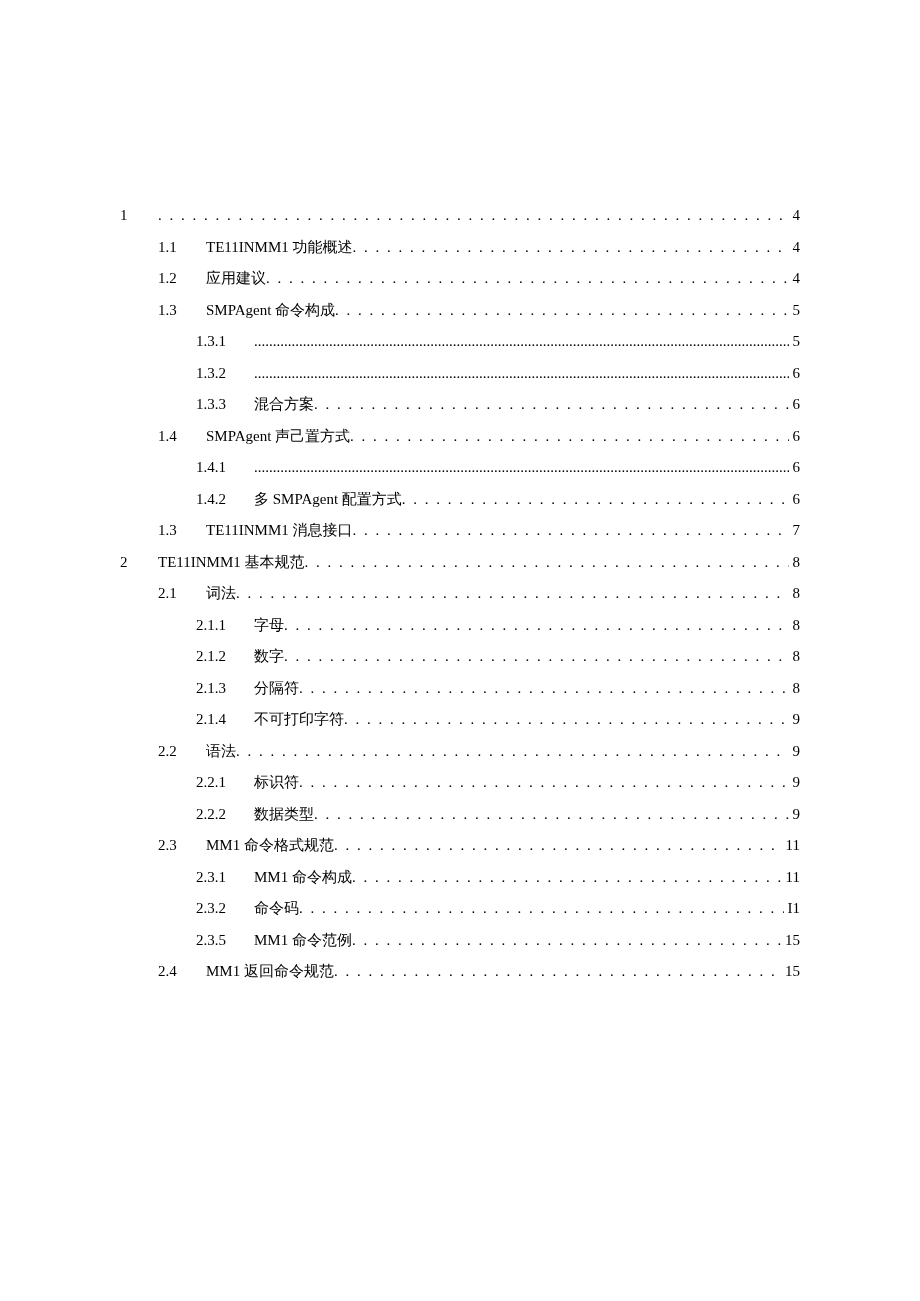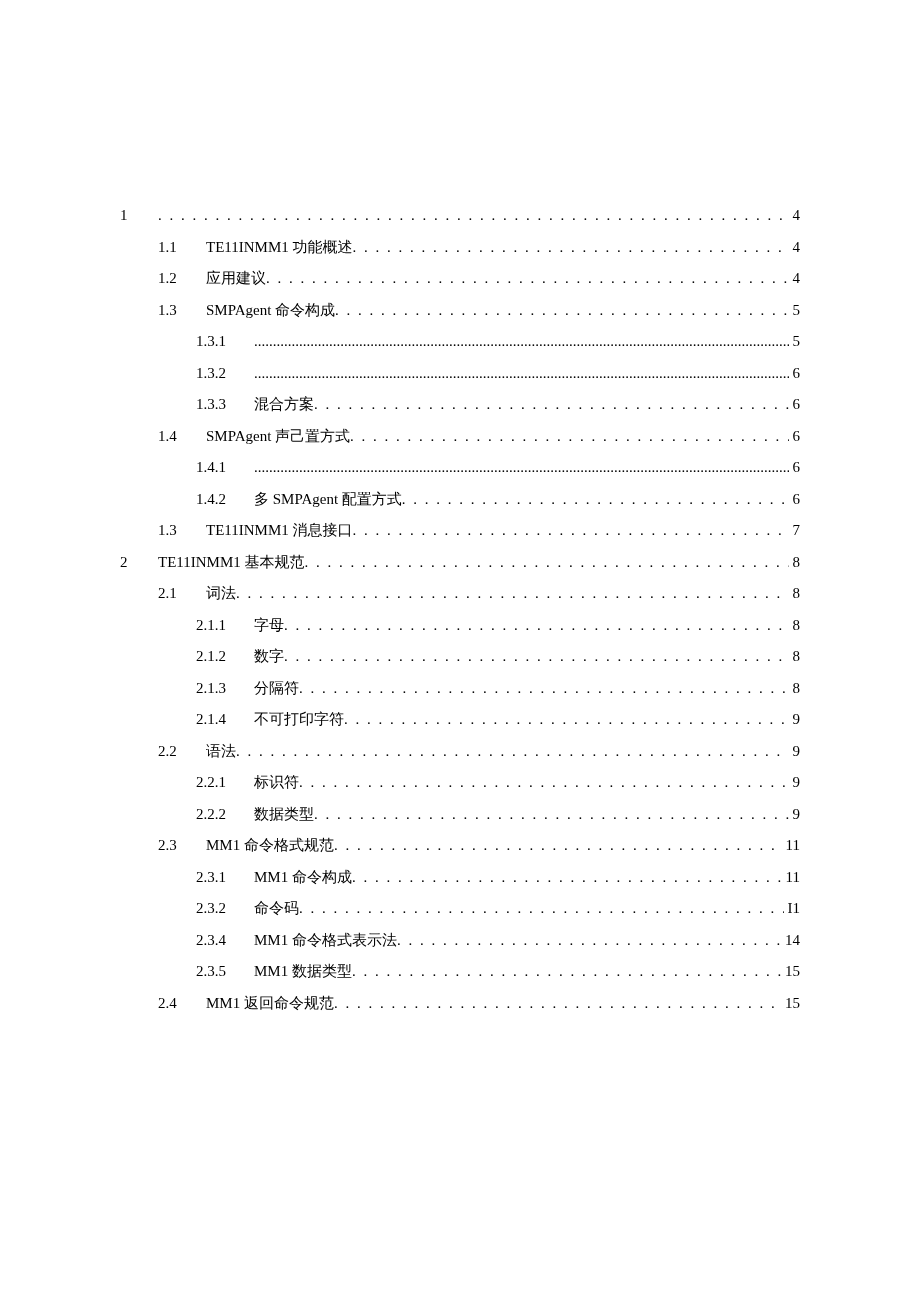--- a/index.html
+++ b/index.html
@@ -185,28 +185,22 @@
       <span class="dots"></span>
       <span class="page">11</span>
     </div>
     <div class="toc-line lvl3">
       <span class="num">2.3.2</span>
       <span class="title">命令码</span>
       <span class="dots"></span>
       <span class="page">I1</span>
     </div>
     <div class="toc-line lvl3">
-      <span class="num">2.3.4</span>
-      <span class="title">MM1 命令格式表示法</span>
-      <span class="dots"></span>
-      <span class="page">14</span>
-    </div>
-    <div class="toc-line lvl3">
       <span class="num">2.3.5</span>
-      <span class="title">MM1 数据类型</span>
+      <span class="title">MM1 命令范例</span>
       <span class="dots"></span>
       <span class="page">15</span>
     </div>
     <div class="toc-line lvl2">
       <span class="num">2.4</span>
       <span class="title">MM1 返回命令规范</span>
       <span class="dots"></span>
       <span class="page">15</span>
     </div>
   </div>

